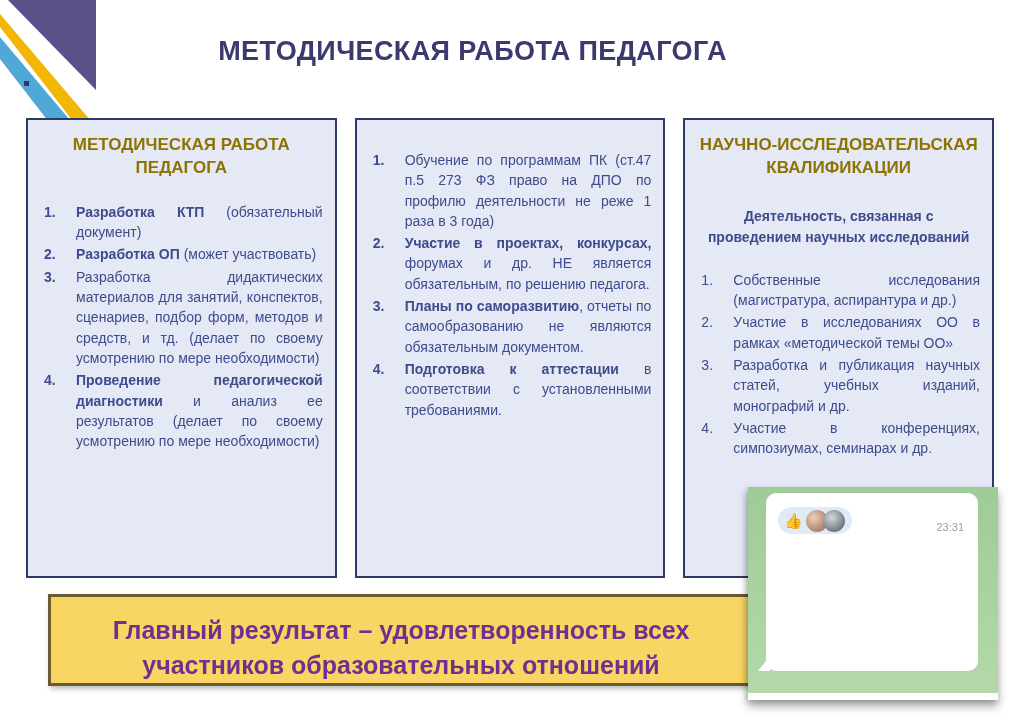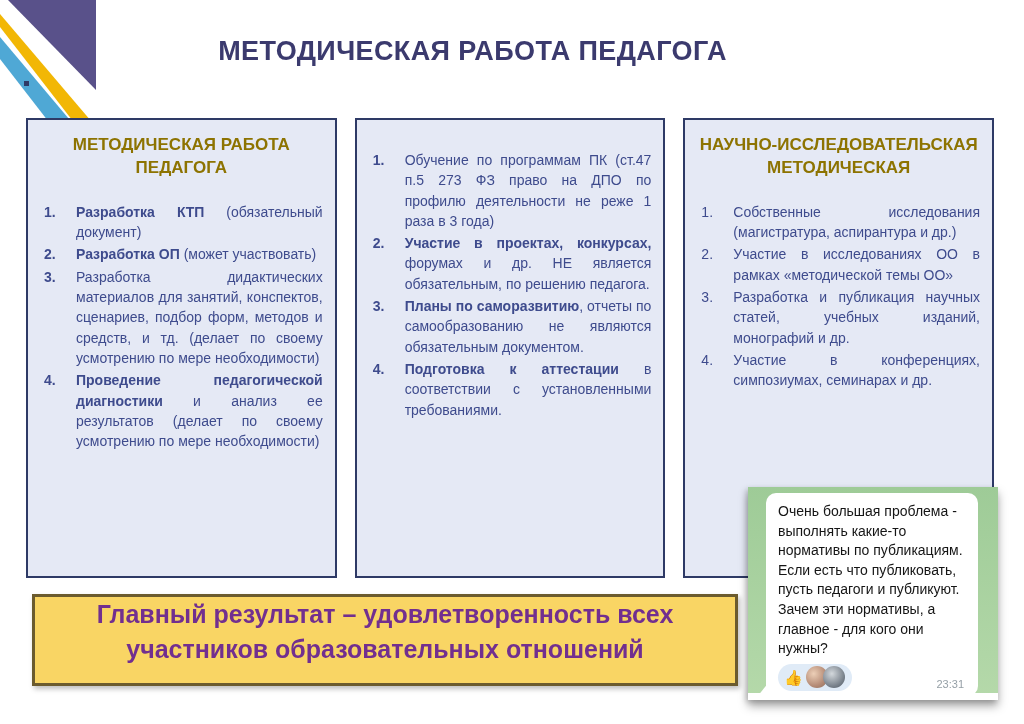--- a/index.html
+++ b/index.html
@@ -45,26 +45,26 @@
     padding-left:36px;margin-bottom:2px;
     text-align:justify;font-size:14px;line-height:1.45;
     color:var(--body-navy,#3E4B8D);
   }
   ol.items li::before{
     content:counter(n) ".";position:absolute;left:4px;top:0;
   }
   ol.items li.num-bold::before{font-weight:bold;}
   
   .banner{
-    position:absolute;left:32px;top:594px;width:706px;height:92px;
+    position:absolute;left:48px;top:594px;width:706px;height:92px;
     box-sizing:border-box;
     background:var(--banner-bg,#F9D564);
     border:3px solid var(--banner-border,#6B5B2E);
     box-shadow:2px 3px 5px rgba(0,0,0,.25);
-    display:flex;align-items:flex-start;justify-content:center;
+    display:flex;align-items:flex-end;justify-content:center;
     text-align:center;padding:0 26px;
   }
   .banner-text{
     font-size:25px;font-weight:bold;line-height:1.4;
     color:var(--banner-text,#722F8F);
   }
   
   .chat{
     position:absolute;left:748px;top:487px;width:250px;height:213px;
     background:
@@ -128,37 +128,37 @@
   </section>
   <section class="box">
     <ol class="items">
         <li class="num-bold"><span style="font-weight: normal;">Обучение по программам ПК</span><span> (ст.47 п.5 273 ФЗ право на ДПО по профилю деятельности не реже 1 раза в 3 года)</span></li>
         <li class="num-bold"><span style="font-weight: bold;">Участие в проектах, конкурсах,</span><span> форумах и др. НЕ является обязательным, по решению педагога.</span></li>
         <li class="num-bold"><span style="font-weight: bold;">Планы по саморазвитию</span><span>, отчеты по самообразованию не являются обязательным документом.</span></li>
         <li class="num-bold"><span style="font-weight: bold;">Подготовка к аттестации</span><span> в соответствии с установленными требованиями.</span></li>
       </ol>
   </section>
   <section class="box">
-    <h2 class="box-header">НАУЧНО-ИССЛЕДОВАТЕЛЬСКАЯ МЕТОДИЧЕСКАЯ</h2>
+    <h2 class="box-header">НАУЧНО-ИССЛЕДОВАТЕЛЬСКАЯ КВАЛИФИКАЦИИ</h2>
+    <p class="box-subtitle">Деятельность, связанная с проведением научных исследований</p>
     <ol class="items">
         <li><span>Собственные исследования (магистратура, аспирантура и др.)</span></li>
         <li><span>Участие в исследованиях ОО в рамках «методической темы ОО»</span></li>
         <li><span>Разработка и публикация научных статей, учебных изданий, монографий и др.</span></li>
         <li><span>Участие в конференциях, симпозиумах, семинарах и др.</span></li>
       </ol>
   </section>
 </div>
 
 <div class="banner">
   <span class="banner-text">Главный результат – удовлетворенность всех участников образовательных отношений</span>
 </div>
 
 <div class="chat">
   <div class="bubble">
-    <p class="bubble-text">Очень большая проблема - выполнять какие-то нормативы по публикациям. Если есть что публиковать, пусть педагоги и публикуют. Зачем эти нормативы, а главное - для кого они нужны?</p>
     <div class="bubble-footer">
       <div class="reaction-pill">
         <span class="thumb">👍</span>
         <span class="avatar a1"></span>
         <span class="avatar a2"></span>
       </div>
       <span class="time">23:31</span>
     </div>
   </div>
 </div>

